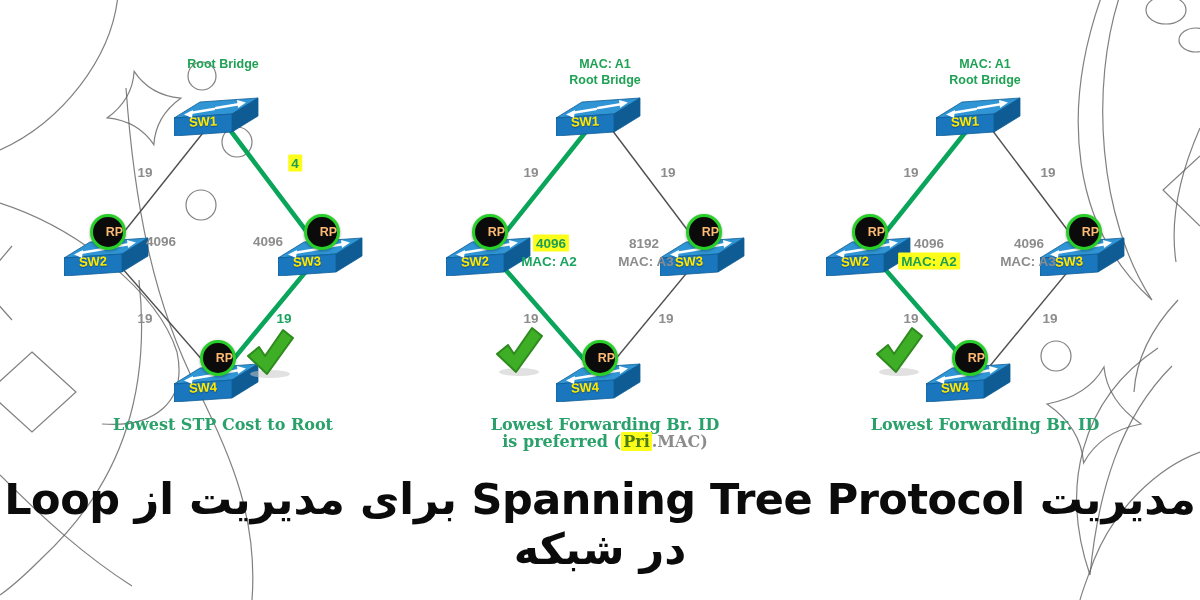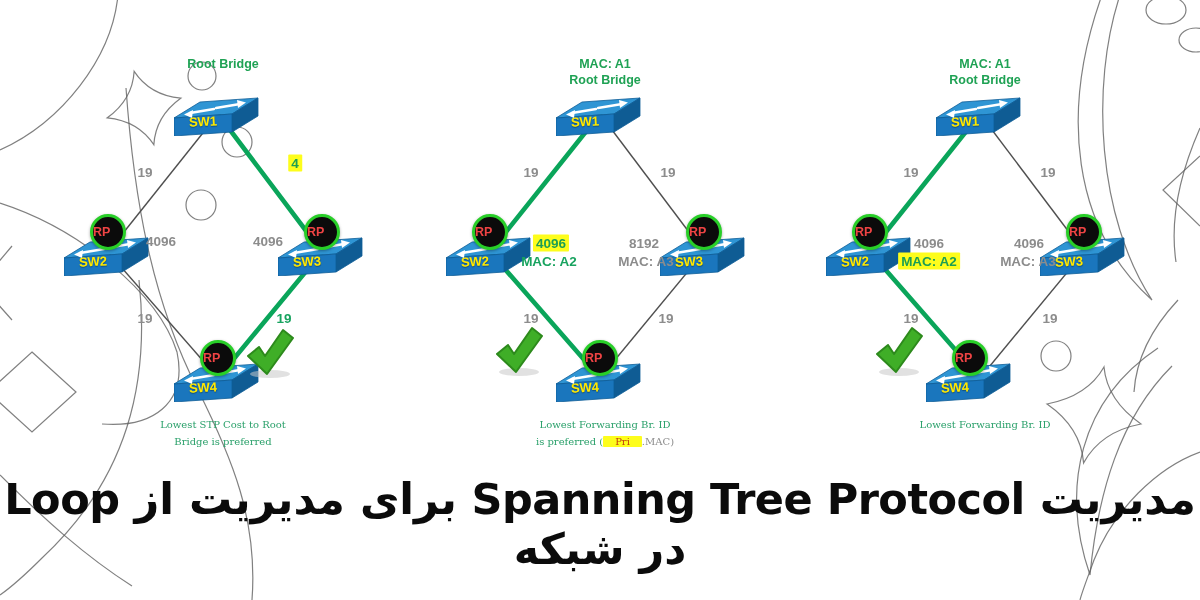--- a/index.html
+++ b/index.html
@@ -17,36 +17,36 @@
   .sw{position:absolute;width:88px;height:48px;}
   .f-top{fill:#2f95d4;stroke:#0e5d97;stroke-width:.8;}
   .f-front{fill:#1a76bd;stroke:#0e5d97;stroke-width:.8;}
   .f-side{fill:#0f5c94;stroke:#0e5d97;stroke-width:.8;}
   .arrow line{stroke:#fff;stroke-width:2.4;stroke-linecap:round;}
   .arrow polygon{fill:#fff;stroke:none;}
   .swlbl{position:absolute;left:0;top:26px;width:58px;text-align:center;
          transform:rotate(-3deg);color:#ffe900;font-weight:bold;font-size:13px;
          text-shadow:0 1px 1px rgba(0,0,0,.35);}
   .rp{position:absolute;left:26px;top:-14px;width:30px;height:30px;border-radius:50%;
-      background:#0b0b0b;border:3px solid #28cf28;color:#ef4444;font-weight:bold;
-      font-size:12.5px;line-height:30px;text-align:left;
+      background:#0b0b0b;border:3px solid #28cf28;color:#fdba74;font-weight:bold;
+      font-size:12.5px;line-height:30px;text-align:right;
       box-shadow:0 1px 3px rgba(0,0,0,.35);}
   .cost,.pri{position:absolute;transform:translate(-50%,-50%);font-weight:bold;
       font-size:13.5px;color:#8c8c8c;white-space:nowrap;line-height:17px;}
   .green{color:#18a35f;}
   .hlv{background:#fdfd1c;color:#1d9e53;padding:0 3px;border-radius:1px;}
   .check{position:absolute;width:54px;height:54px;}
   .check path{fill:#3fae27;stroke:#2d8a1c;stroke-width:2;stroke-linejoin:round;}
   .check ellipse{fill:#c9c9c9;opacity:.55;}
   .caption{position:absolute;left:0;right:0;top:376px;text-align:center;
-      font-family:"DejaVu Serif","Liberation Serif",serif;font-size:10px;
-      font-weight:400;color:#2aa06a;line-height:17px;}
+      font-family:"DejaVu Serif","Liberation Serif",serif;font-size:16px;
+      font-weight:700;color:#2aa06a;line-height:17px;}
   .cg{color:#2aa06a;}
   .cgy{color:#8c8c8c;}
-  .chl{background:#fdfd1c;color:#c2410c;padding:0 12px;border-radius:1px;}
+  .chl{background:#fdfd1c;color:#4d7c0f;padding:0 2px;border-radius:1px;}
   .title{position:absolute;left:0;right:0;top:474px;text-align:center;direction:rtl;
       font-family:"DejaVu Sans",sans-serif;font-weight:bold;font-size:43px;
       color:#0b0b0b;letter-spacing:-.5px;}
 </style>
 </head>
 <body>
 
 <div class="stage">
 
   <svg class="bgsvg" width="1200" height="600">
@@ -150,21 +150,20 @@
     <div class="pri" style="left:103px;top:201px">4096</div>
     <div class="pri" style="left:103px;top:221px"></div>
     <div class="pri" style="left:210px;top:201px">4096</div>
     <div class="pri" style="left:210px;top:221px"></div>
     <svg class="check" style="left:185px;top:285px" viewBox="0 0 54 54">
       <ellipse cx="27" cy="49" rx="20" ry="4"></ellipse>
       <path d="M 5,31 L 16,22 L 22,31 L 40,5 L 50,13 L 24,49 Z"></path>
     </svg>
     <div class="caption">
       <div>Lowest STP Cost to Root</div>
-      <div><span class="cg">Bridge is preferred</span><span class="cg"></span><span class="cg"></span><span class="cg"></span></div>
     </div>
   </div>
 
   <div class="diagram" style="left:440px">
     <div class="hdr">
       <div>MAC: A1</div>
       <div>Root Bridge</div>
     </div>
     <svg class="links" width="330" height="430">
       <line class="lk" x1="160" y1="74" x2="264" y2="212"></line>

